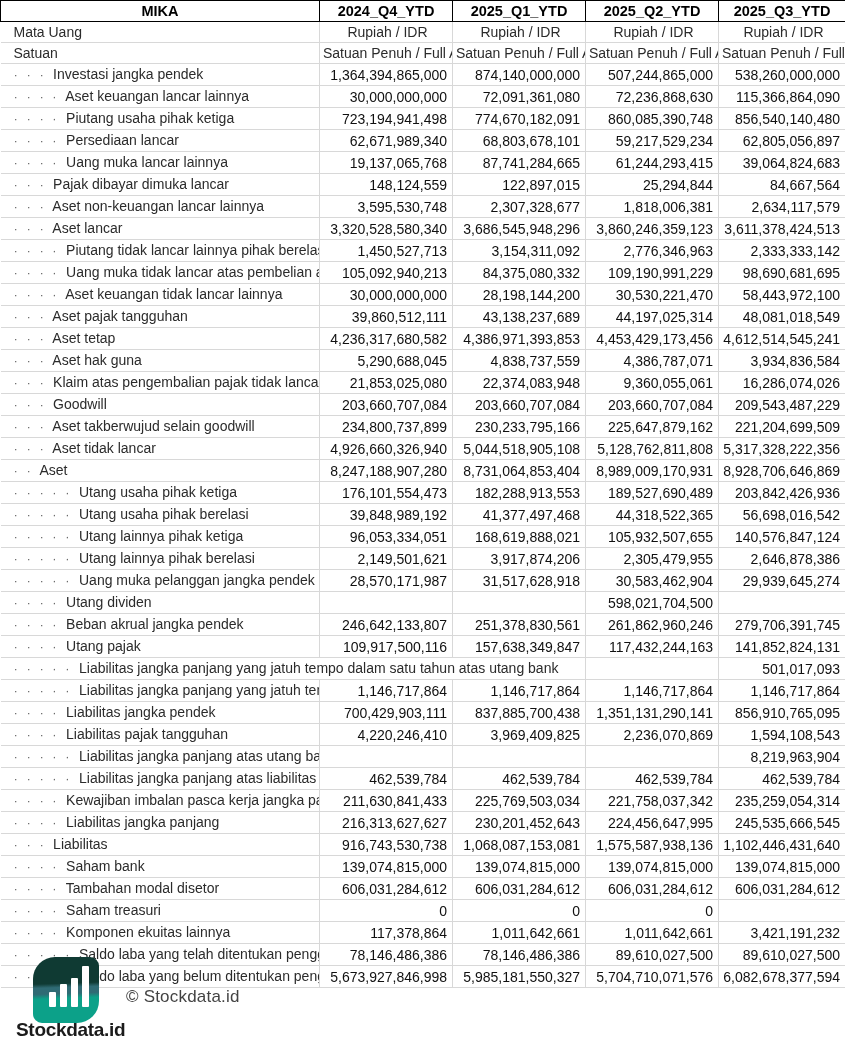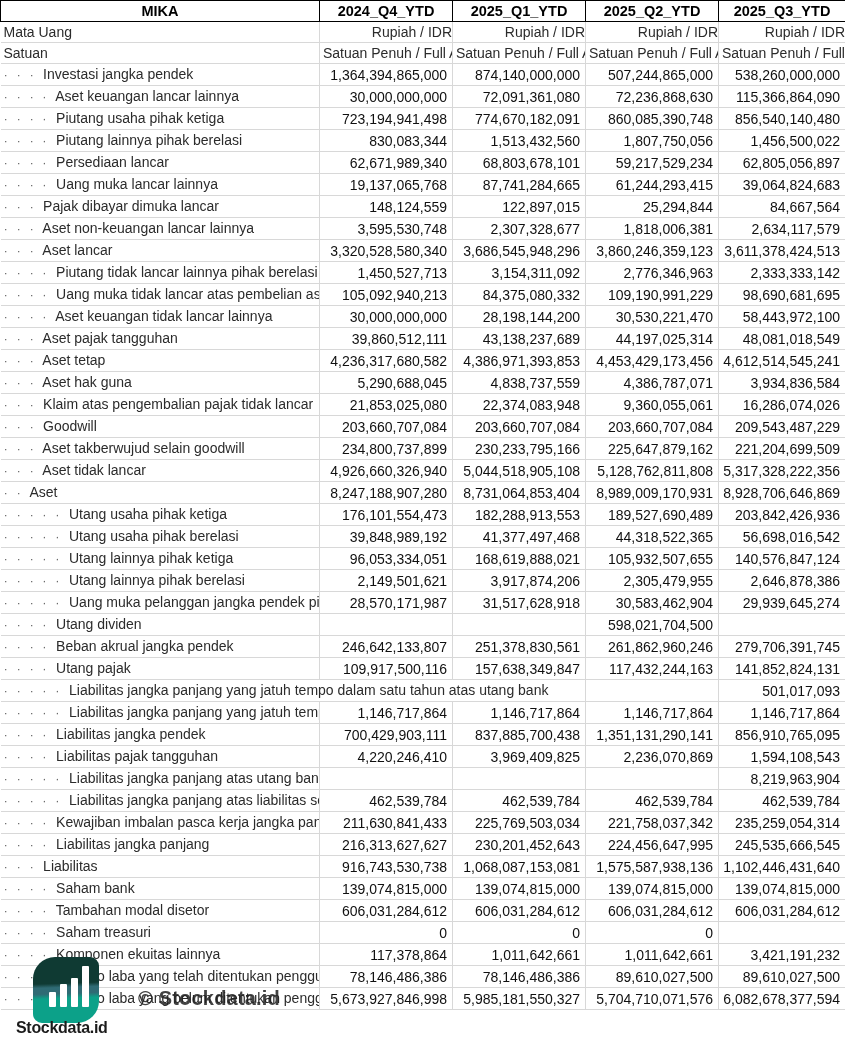--- a/index.html
+++ b/index.html
@@ -4,35 +4,35 @@
 <style>
   html,body{margin:0;padding:0;background:#ffffff;}
   #app{position:relative;width:845px;height:1061px;overflow:hidden;background:#fff;
        font-family:"Liberation Sans",sans-serif;}
   table{border-collapse:collapse;table-layout:fixed;width:845px;}
   col.c-label{width:319px;} col.c-v{width:133px;} col.c-vlast{width:127px;}
   th,td{padding:0;margin:0;white-space:nowrap;overflow:hidden;height:20px;line-height:20px;
         font-size:14px;}
   thead th{border:1.5px solid #000;font-weight:bold;color:#000;font-size:14.5px;text-align:center;background:#fff;}
   tbody td{border-right:1px solid #d8d8d8;border-bottom:1px solid #d8d8d8;background:#fff;}
-  td.lbl{padding-left:3px;color:#2b2b2b;text-align:left;}
+  td.lbl{padding-left:13px;color:#2b2b2b;text-align:left;}
   td.val{text-align:right;padding-right:5px;color:#101010;}
-  td.mv{text-align:right;padding-left:3px;color:#2b2b2b;}
+  td.mv{text-align:center;padding-left:3px;color:#2b2b2b;}
   tr.ovf td.lbl{overflow:visible;position:relative;z-index:1;}
   .dots{color:#6a6a6a;letter-spacing:2.5px;margin-right:3px;font-size:13px;}
   
   .wm-icon{position:absolute;left:33px;top:957px;width:66px;height:66px;z-index:5;
      border-radius:22px 9px 22px 9px;overflow:hidden;
      background:linear-gradient(178deg,#0f3a33 0%,#0f3a33 40%,#2f6b74 46%,#2f6b74 55%,#0ca189 62%,#0ca189 100%);}
   .wm-icon .bar{position:absolute;bottom:16px;background:#ffffff;width:7px;border-radius:1px;}
   .wm-icon .b1{left:16px;height:15px;} .wm-icon .b2{left:27px;height:23px;}
   .wm-icon .b3{left:38px;height:29px;} .wm-icon .b4{left:49px;height:41px;}
-  .wm-copy{position:absolute;left:138px;top:987px;z-index:6;font-weight:700;font-size:20px;
+  .wm-copy{position:absolute;left:126px;top:987px;z-index:6;font-weight:400;font-size:17px;
      color:rgba(33,33,33,0.85);letter-spacing:0.2px;}
-  .wm-brand{position:absolute;left:16px;top:1019px;z-index:6;font-weight:800;font-size:16px;
+  .wm-brand{position:absolute;left:16px;top:1019px;z-index:6;font-weight:800;font-size:19px;
      color:#1b1b1b;letter-spacing:-0.3px;}
 </style>
 </head>
 <body>
 
 <div id="app">
   <table>
     <colgroup>
       <col class="c-label">
         <col class="c-v">
@@ -79,27 +79,20 @@
           <td class="val">115,366,864,090</td>
         </tr>
         <tr>
           <td class="lbl"><span class="dots">· · · ·</span><span> Piutang usaha pihak ketiga</span></td>
           <td class="val">723,194,941,498</td>
           <td class="val">774,670,182,091</td>
           <td class="val">860,085,390,748</td>
           <td class="val">856,540,140,480</td>
         </tr>
         <tr>
-          <td class="lbl"><span class="dots">· · · ·</span><span> Piutang lainnya pihak berelasi</span></td>
-          <td class="val">830,083,344</td>
-          <td class="val">1,513,432,560</td>
-          <td class="val">1,807,750,056</td>
-          <td class="val">1,456,500,022</td>
-        </tr>
-        <tr>
           <td class="lbl"><span class="dots">· · · ·</span><span> Persediaan lancar</span></td>
           <td class="val">62,671,989,340</td>
           <td class="val">68,803,678,101</td>
           <td class="val">59,217,529,234</td>
           <td class="val">62,805,056,897</td>
         </tr>
         <tr>
           <td class="lbl"><span class="dots">· · · ·</span><span> Uang muka lancar lainnya</span></td>
           <td class="val">19,137,065,768</td>
           <td class="val">87,741,284,665</td>

